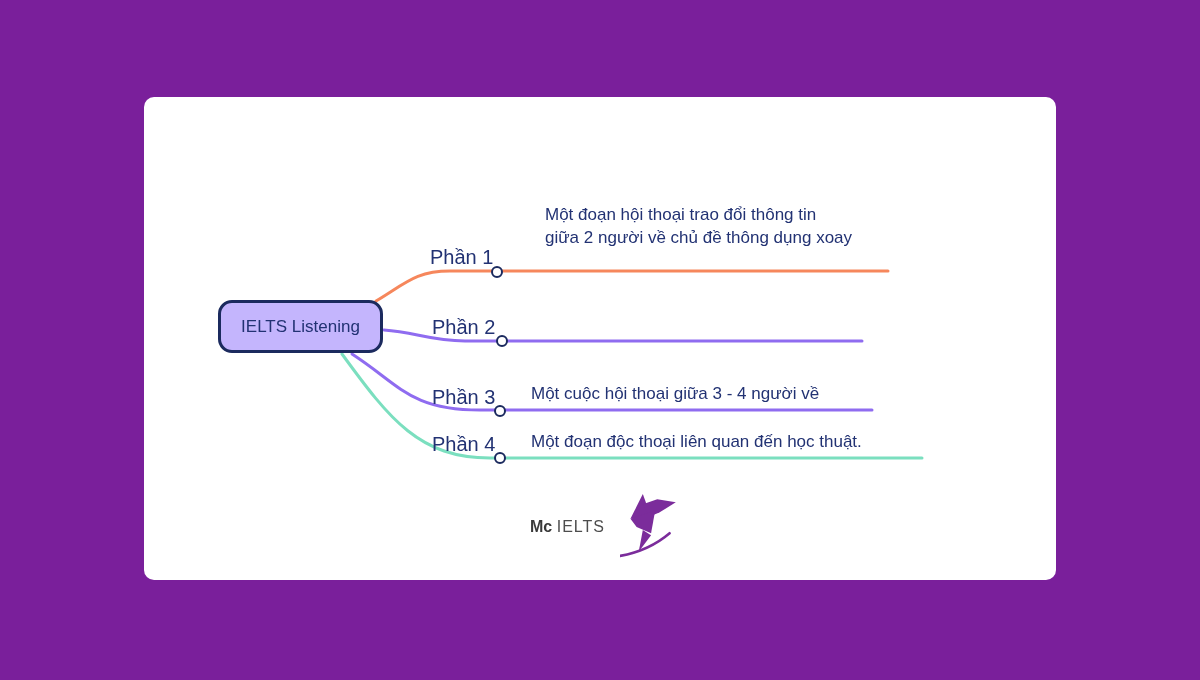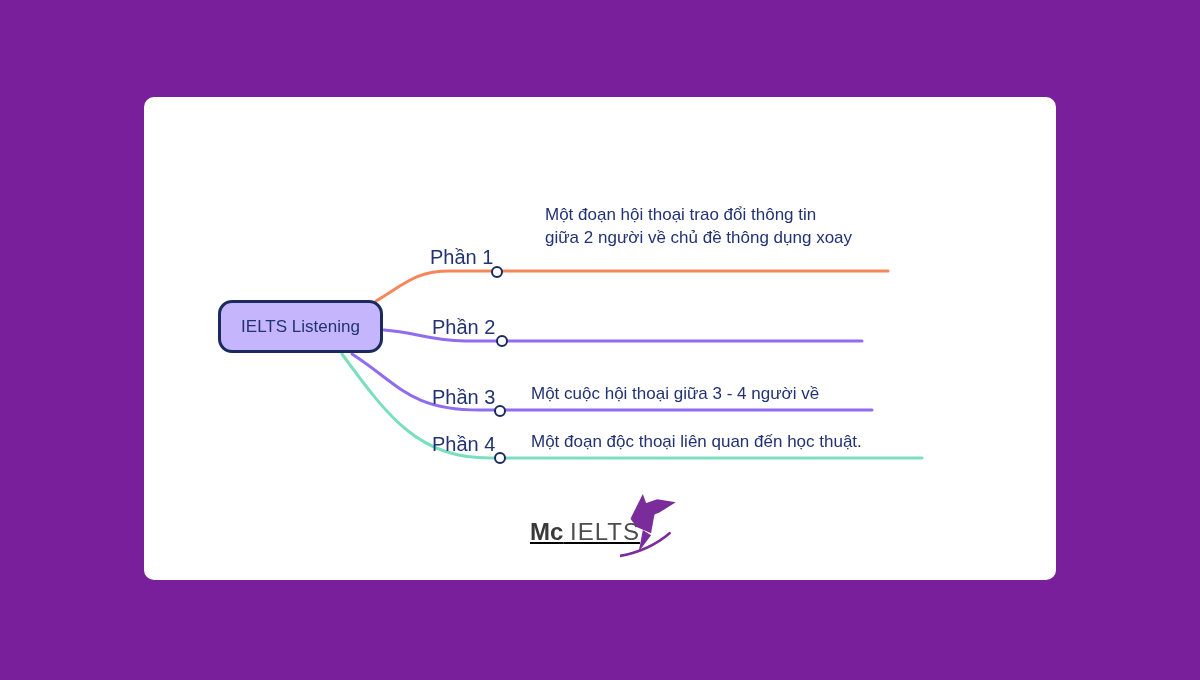--- a/index.html
+++ b/index.html
@@ -77,23 +77,22 @@
     left: 386px;
     top: 395px;
     width: 250px;
     height: 72px;
     z-index: 2;
   }
   .logo-text {
     position: absolute;
     left: 0;
     top: 26px;
-    font-size: 24px;
+    font-size: 16px;
     white-space: nowrap;
-    text-decoration: underline;
   }
   .logo-text .bold-part {
     font-weight: 700;
     color: #3A3A3A;
   }
   .logo-text .rest-part {
     font-weight: 400;
     color: #4D4D4D;
     letter-spacing: 1px;
   }

